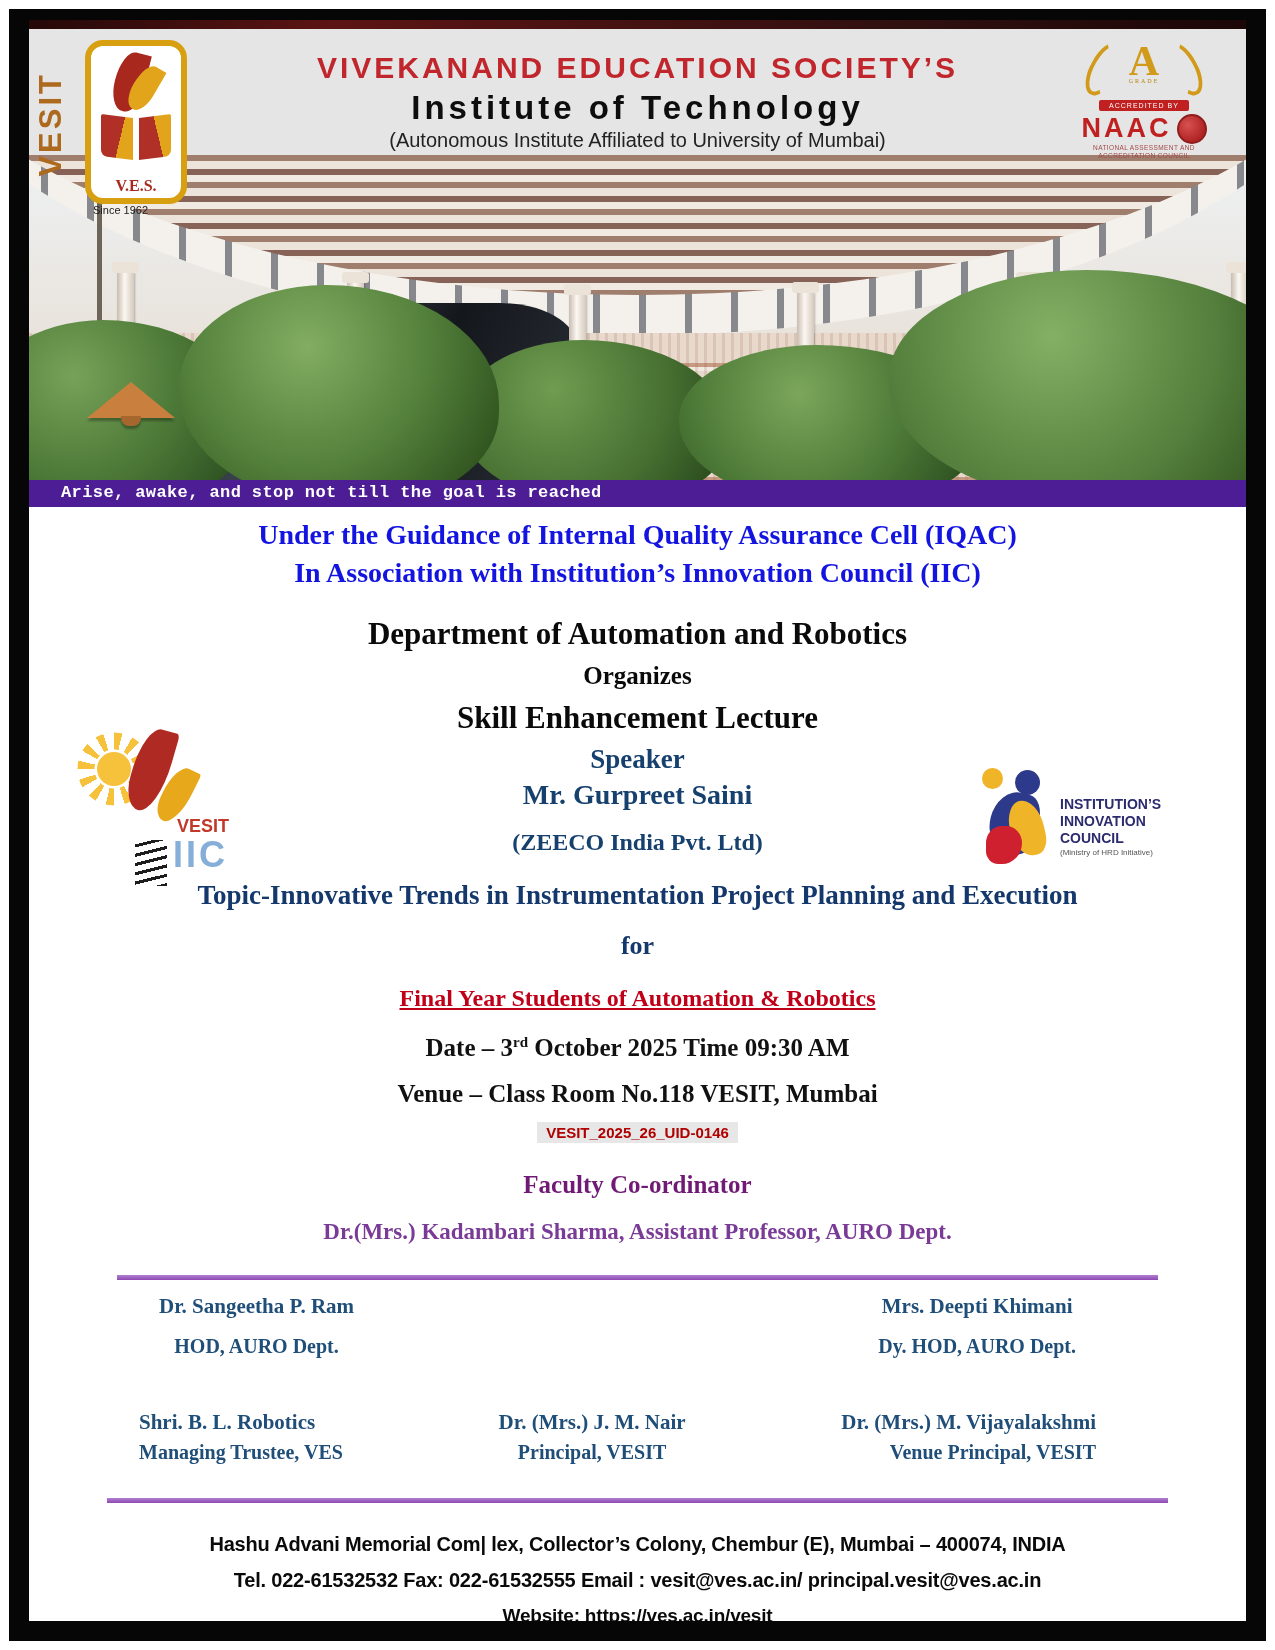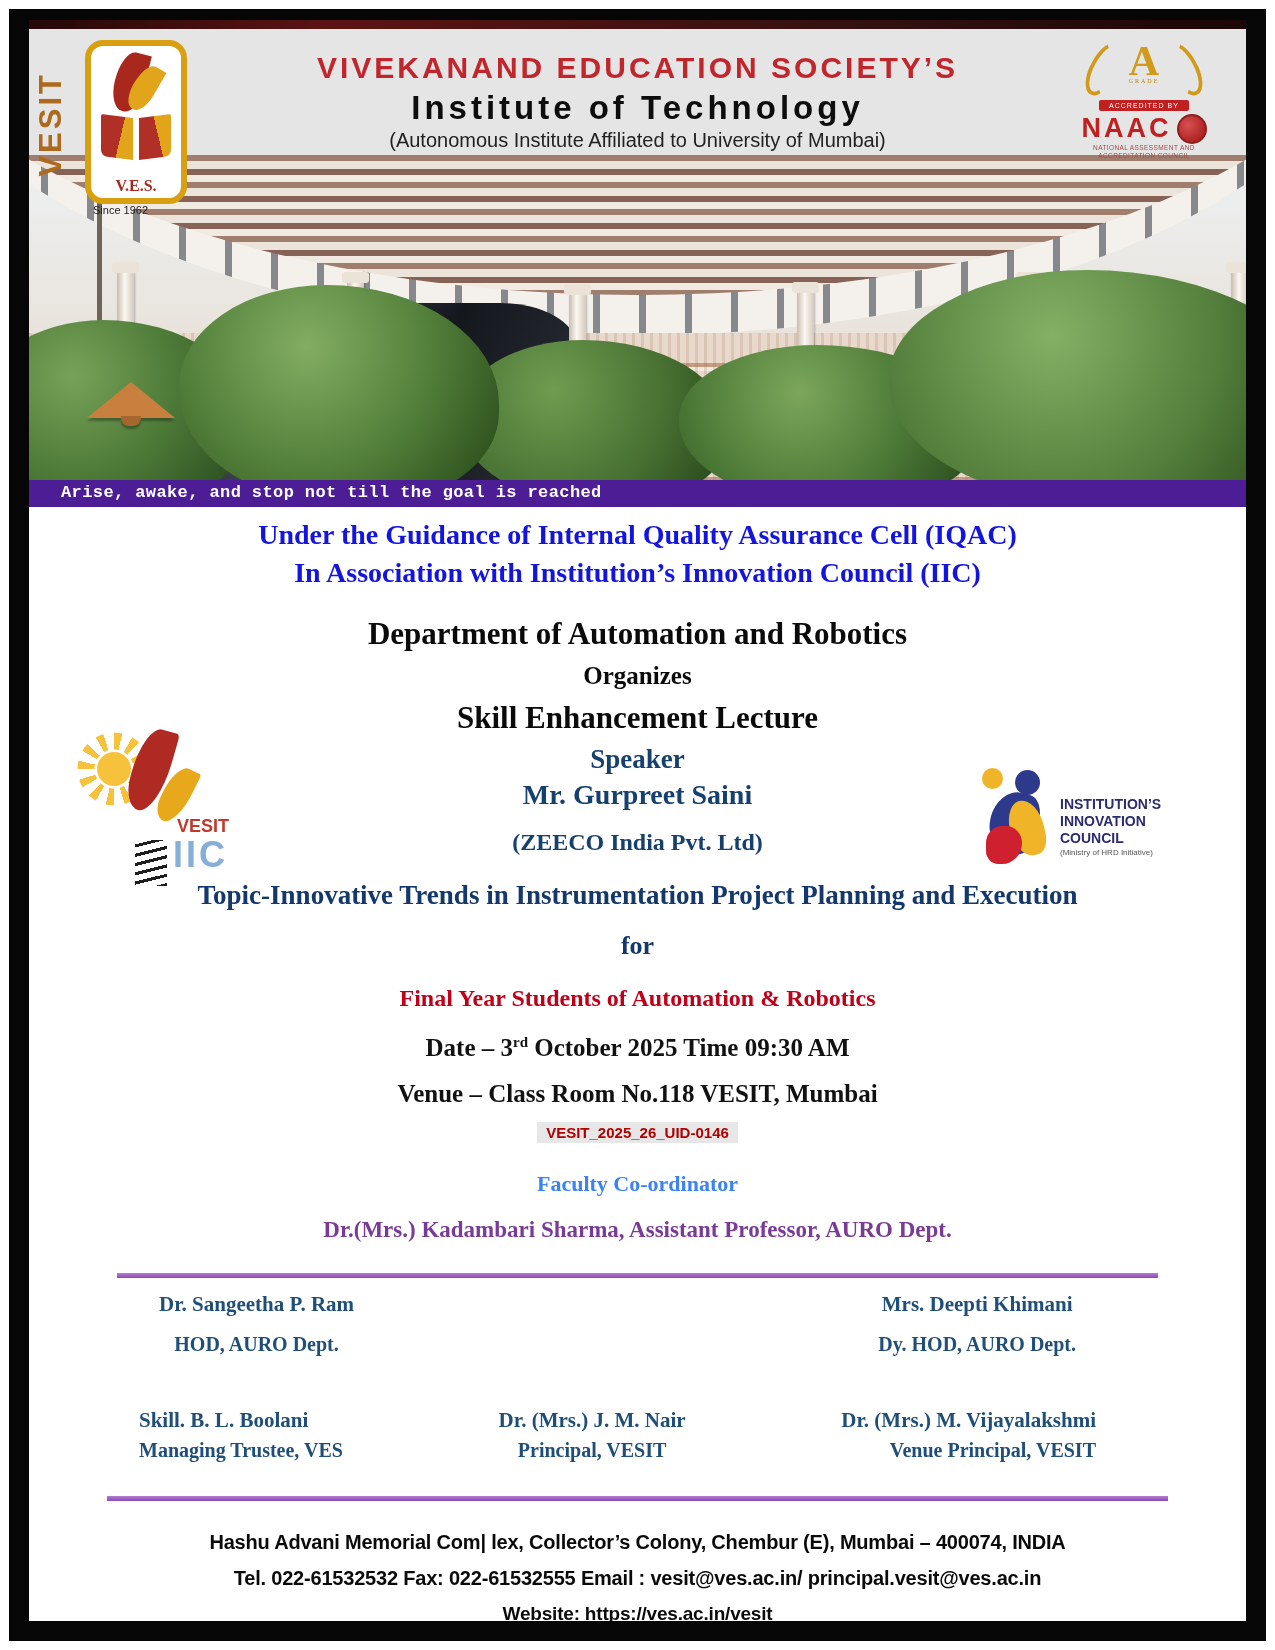--- a/index.html
+++ b/index.html
@@ -98,27 +98,27 @@
   .guidance{margin-top:9px;color:#1414e0;font-weight:bold;font-size:28px;line-height:38px;}
   .event-block{position:relative;margin-top:24px;}
   .dept{font-size:31px;font-weight:bold;color:#0a0a0a;}
   .organizes{font-size:25px;font-weight:bold;color:#0a0a0a;margin-top:10px;}
   .lecture{font-size:31px;font-weight:bold;color:#0a0a0a;margin-top:10px;}
   .speaker{font-size:27px;font-weight:bold;color:#16406e;margin-top:8px;}
   .speaker-name{font-size:28px;font-weight:bold;color:#16406e;margin-top:4px;}
   .speaker-org{font-size:24px;font-weight:bold;color:#16406e;margin-top:18px;}
   .topic{font-size:27px;font-weight:bold;color:#14386b;margin-top:24px;}
   .for{font-size:26px;font-weight:bold;color:#14386b;margin-top:20px;}
-  .audience{font-size:24px;font-weight:bold;color:#c00018;margin-top:24px;}
+  .audience{font-size:24px;font-weight:bold;color:#c00018;margin-top:24px;text-decoration:underline;}
   .dateline{font-size:25px;font-weight:bold;color:#111;margin-top:22px;}
   .dateline sup{font-size:15px;}
   .venue{font-size:25px;font-weight:bold;color:#111;margin-top:18px;}
   .uid{display:inline-block;font-family:"Liberation Sans",sans-serif;font-size:15px;font-weight:bold;
        color:#b00000;background:#e7e7e7;padding:2px 9px;margin-top:14px;}
-  .coord-head{font-size:22px;font-weight:bold;color:#3b82f6;margin-top:28px;}
+  .coord-head{font-size:25px;font-weight:bold;color:#701a75;margin-top:28px;}
   .coord-name{font-size:23px;font-weight:bold;color:#7a3b96;margin-top:20px;}
 
   
   .iic-left{position:absolute;left:48px;top:108px;width:175px;height:175px;}
   .sun{position:absolute;left:0;top:8px;width:74px;height:74px;border-radius:50%;
        background:repeating-conic-gradient(#f6c23c 0 13deg,transparent 13deg 30deg);
        -webkit-mask:radial-gradient(circle,transparent 0 19px,#000 20px 36px,transparent 37px);
        mask:radial-gradient(circle,transparent 0 19px,#000 20px 36px,transparent 37px);}
   .sun-core{position:absolute;left:20px;top:28px;width:34px;height:34px;border-radius:50%;background:#f6c23c;}
   .flame-r{position:absolute;left:56px;top:4px;width:36px;height:84px;background:#b02a24;
@@ -291,21 +291,21 @@
           <div class="t">HOD, AURO Dept.</div>
         </div>
         <div class="sig center">
           <div>Mrs. Deepti Khimani</div>
           <div class="t">Dy. HOD, AURO Dept.</div>
         </div>
       </div>
 
       <div class="sign-row2">
         <div class="sig left r2">
-          <div>Skill. B. L. Boolani</div>
+          <div>Shri. B. L. Robotics</div>
           <div class="t">Managing Trustee, VES</div>
         </div>
         <div class="sig center r2">
           <div>Dr. (Mrs.) J. M. Nair</div>
           <div class="t">Principal, VESIT</div>
         </div>
         <div class="sig right r2">
           <div>Dr. (Mrs.) M. Vijayalakshmi</div>
           <div class="t">Venue Principal, VESIT</div>
         </div>

